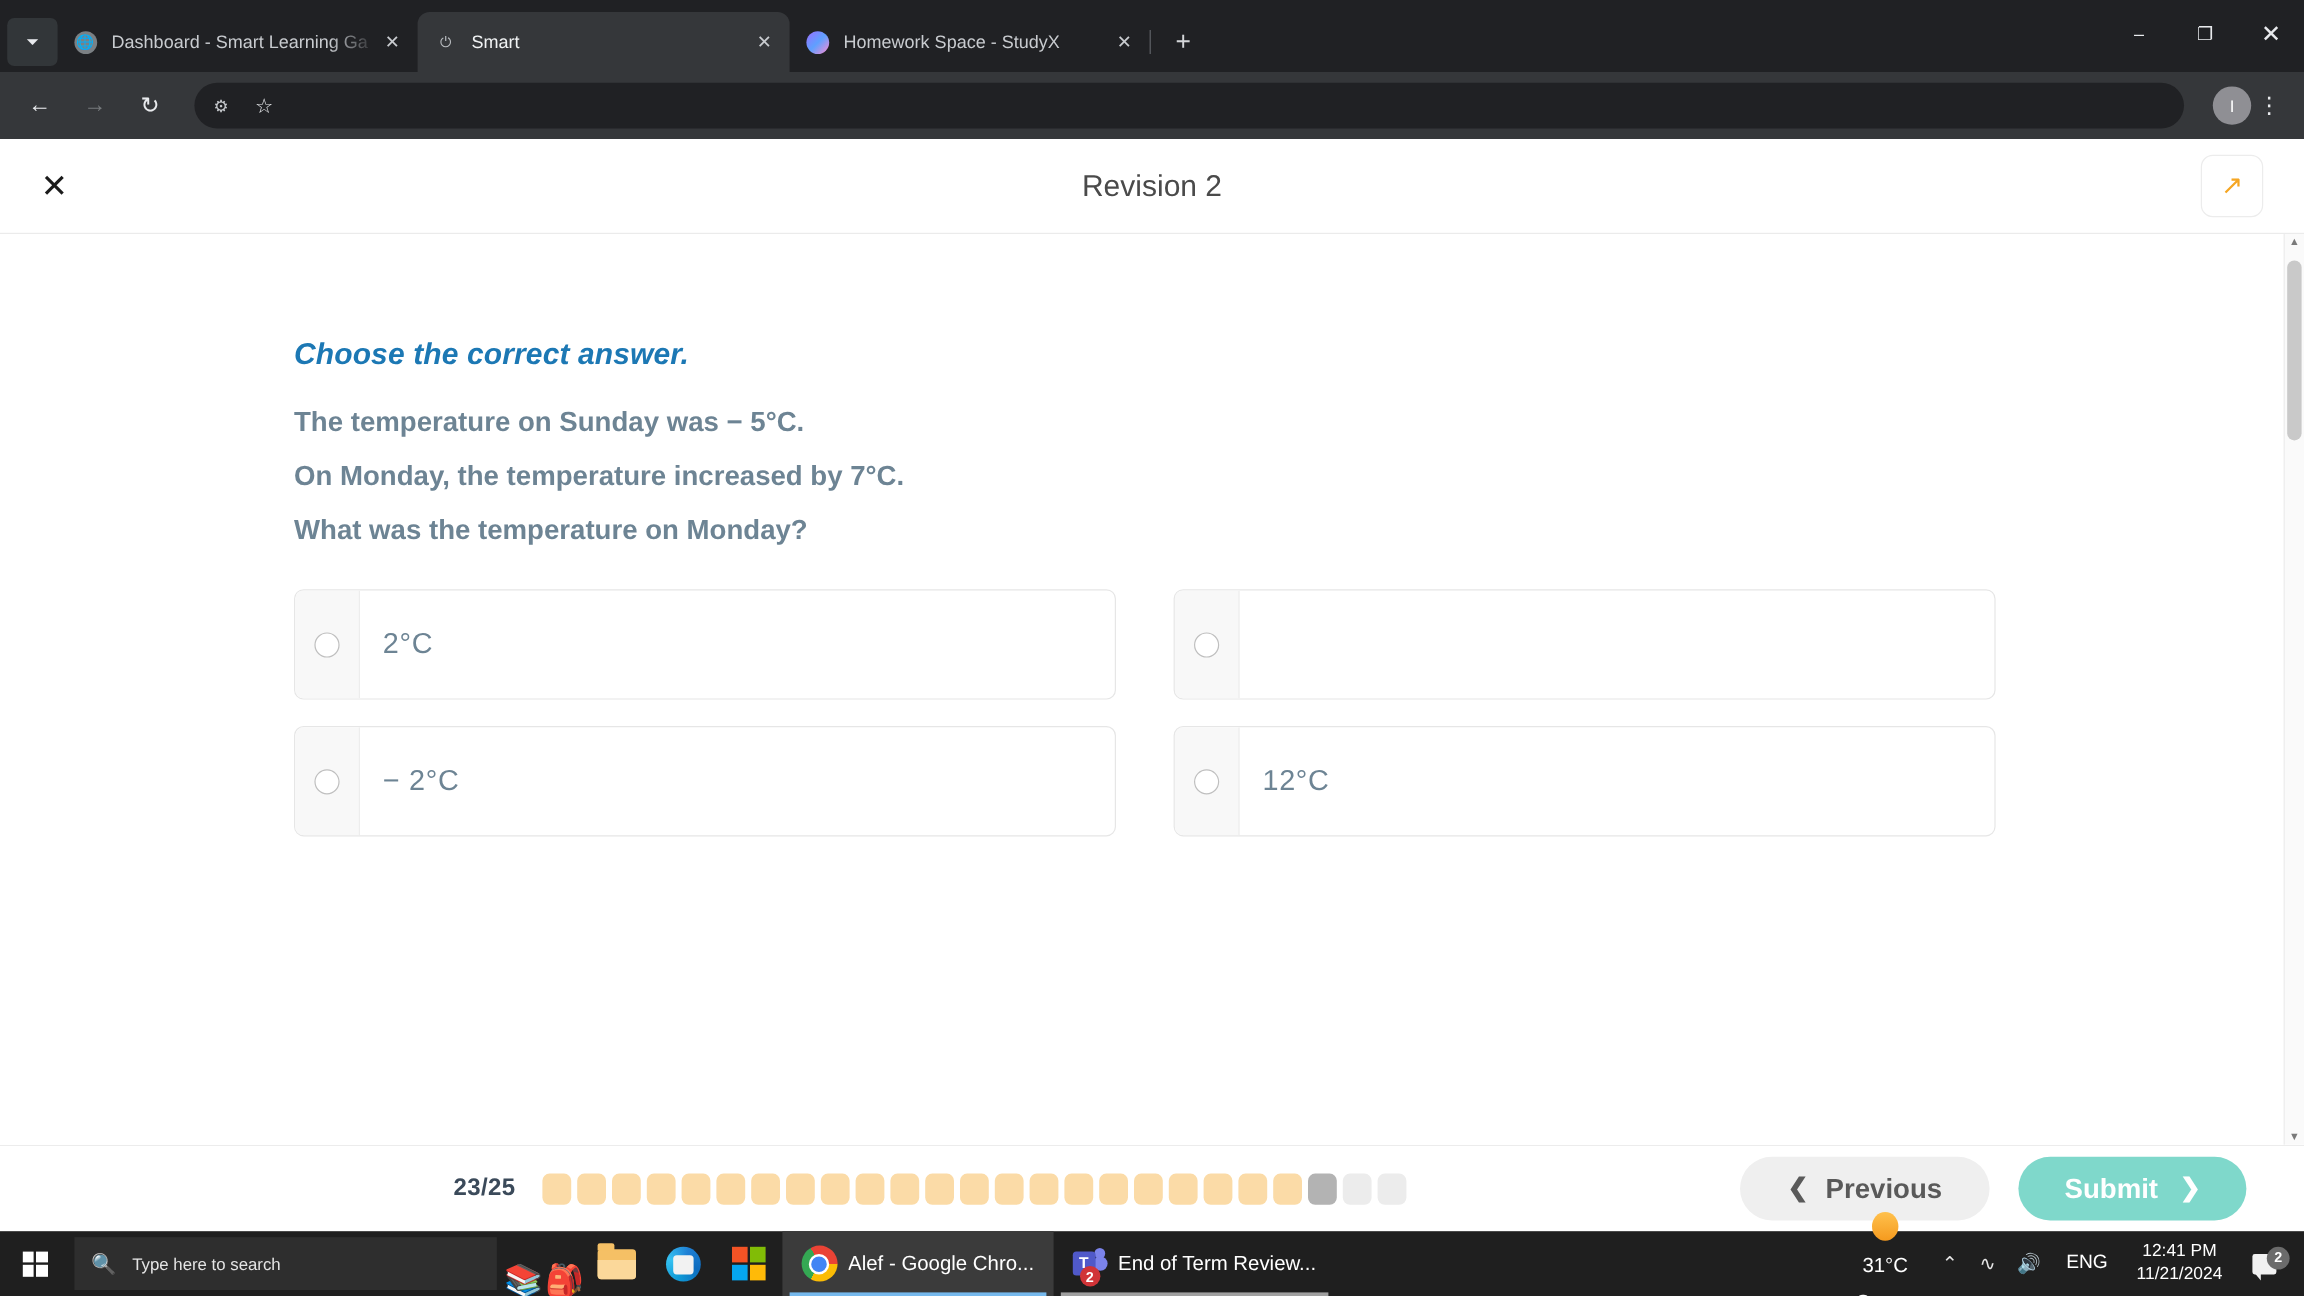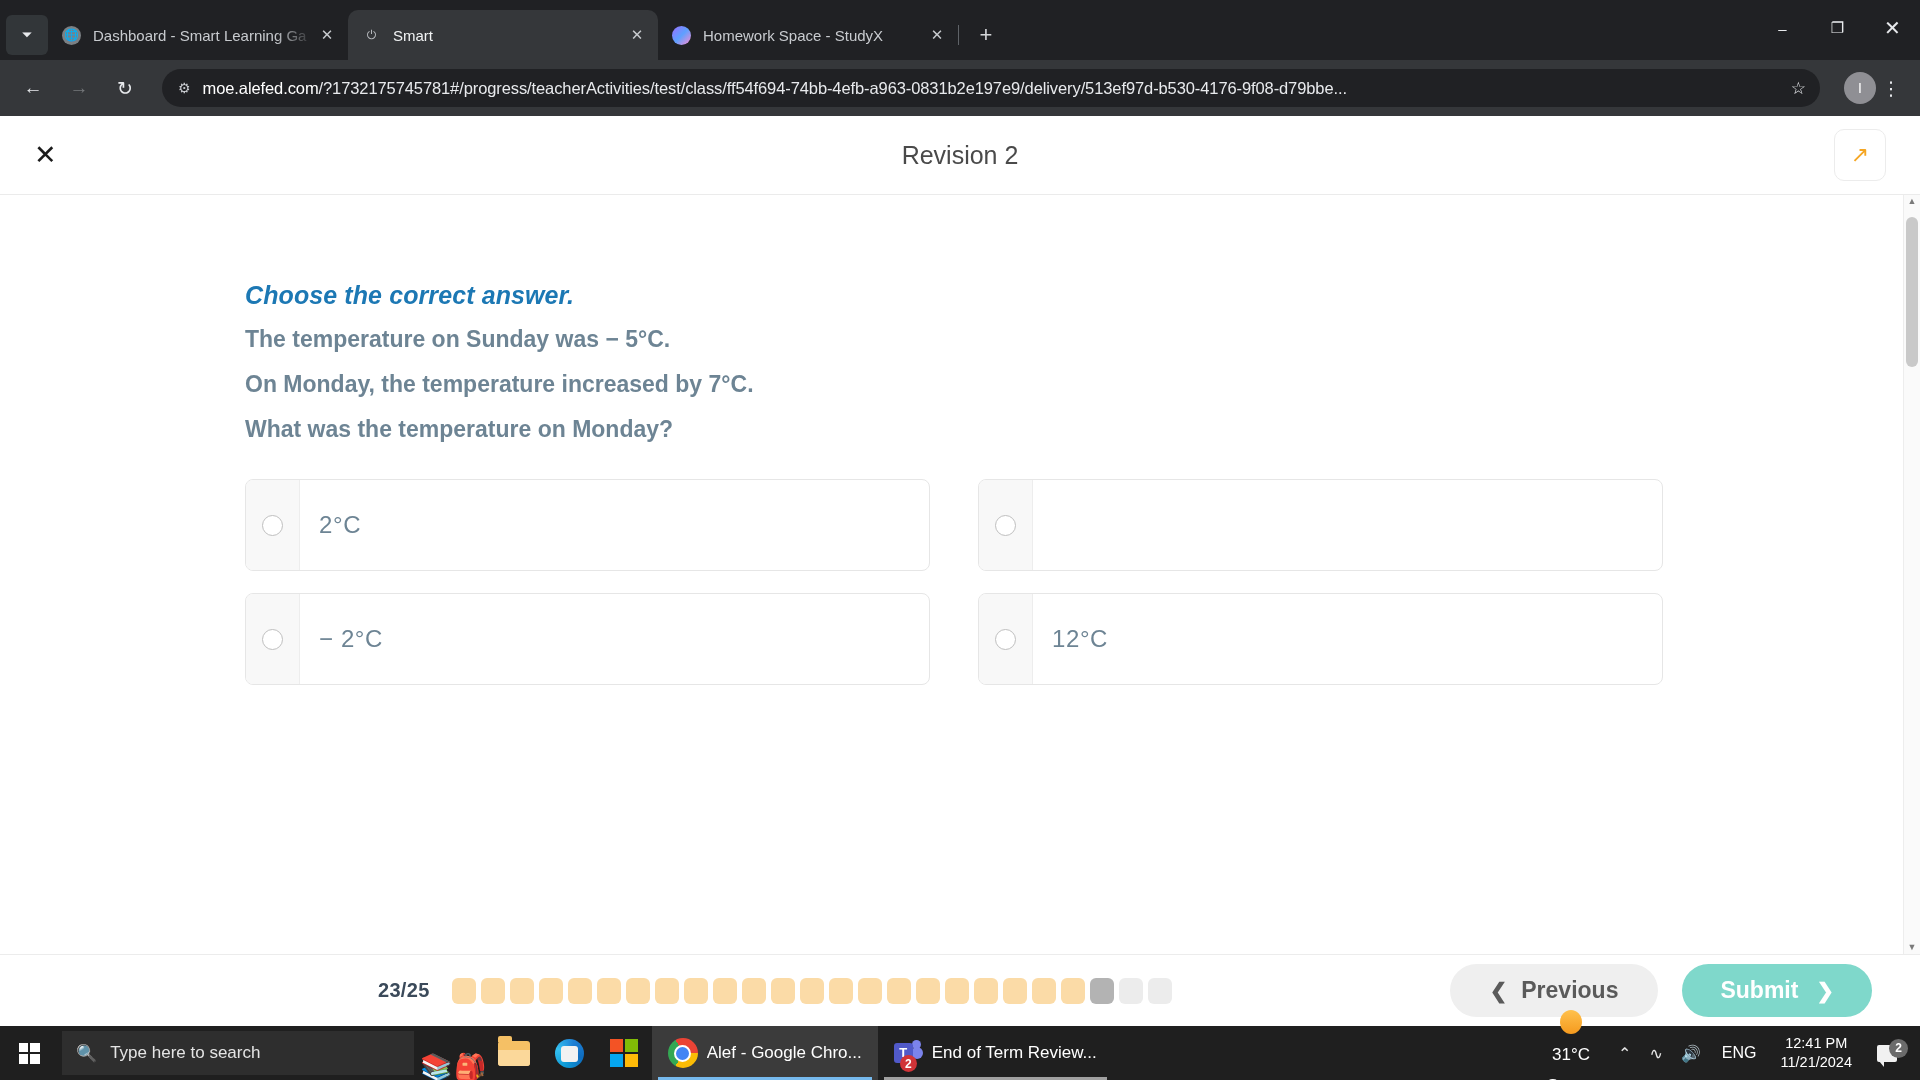--- a/index.html
+++ b/index.html
@@ -122,21 +122,21 @@
   }
   .scroll-arrow { color: #7a7a7a; font-size: 9px; line-height: 1; }
   .scroll-thumb {
     position: absolute; right: 2px; top: 22px; width: 12px; height: 150px;
     background: #c9c9c9; border-radius: 6px;
   }
 
   .question-wrap { padding: 86px 0 0 245px; }
   .q-heading {
     font-size: 25px; font-weight: bold; font-style: italic; color: #1c78b4;
-    margin-bottom: 16px; letter-spacing: 0.1px;
+    margin-bottom: 28px; letter-spacing: 0.1px;
   }
   .q-line { font-size: 23px; color: #6d8494; margin-bottom: 18px; font-weight: 700; }
 
   .options-grid {
     display: grid; grid-template-columns: 685px 685px; gap: 22px 48px;
     margin-top: 36px; width: 1420px;
   }
   .option {
     height: 92px; border: 1px solid #e6e6e6; border-radius: 8px;
     display: flex; align-items: stretch; overflow: hidden; background: #fff;
@@ -192,21 +192,21 @@
   .win-logo {
     width: 21px; height: 21px; display: grid; grid-template-columns: 1fr 1fr;
     grid-template-rows: 1fr 1fr; gap: 2.5px;
   }
   .win-logo i { background: #ffffff; display: block; }
   .tb-search {
     width: 352px; height: 44px; background: #2e2e2e; display: flex; align-items: center;
     padding: 0 14px; margin-left: 4px;
   }
   .tb-search .mag { color: #e0e0e0; font-size: 17px; margin-right: 13px; }
-  .tb-search .ph { color: #e4e4e4; font-size: 17px; }
+  .tb-search .ph { color: #e4e4e4; font-size: 14px; }
   .tb-icons { display: flex; align-items: center; height: 54px; }
   .tb-ico {
     width: 55px; height: 54px; display: flex; align-items: center; justify-content: center;
     position: relative;
   }
   .ico-folder {
     width: 32px; height: 25px; background: #f5c065; border-radius: 3px; position: relative;
   }
   .ico-folder:before {
     content: ""; position: absolute; top: -5px; left: 0; width: 14px; height: 6px;
@@ -330,21 +330,20 @@
     </div>
   </div>
 
   <div class="toolbar">
     <div class="navbtn">←</div>
     <div class="navbtn disabled">→</div>
     <div class="navbtn">↻</div>
 
     <div class="omnibox">
       <span class="sitebtn">⚙</span>
-      <span class="urltext"><span class="host">moe.alefed.com</span><span>/?1732175745781#/progress/teacherActivities/test/class/ff54f694-74bb-4efb-a963-0831b2e197e9/delivery/513ef97d-b530-4176-9f08-d79bbe...</span></span>
       <span class="star">☆</span>
     </div>
 
     <div class="profile">I</div>
     <div class="kebab">⋮</div>
   </div>
 
   <div class="viewport">
 
     <div class="app-header">

